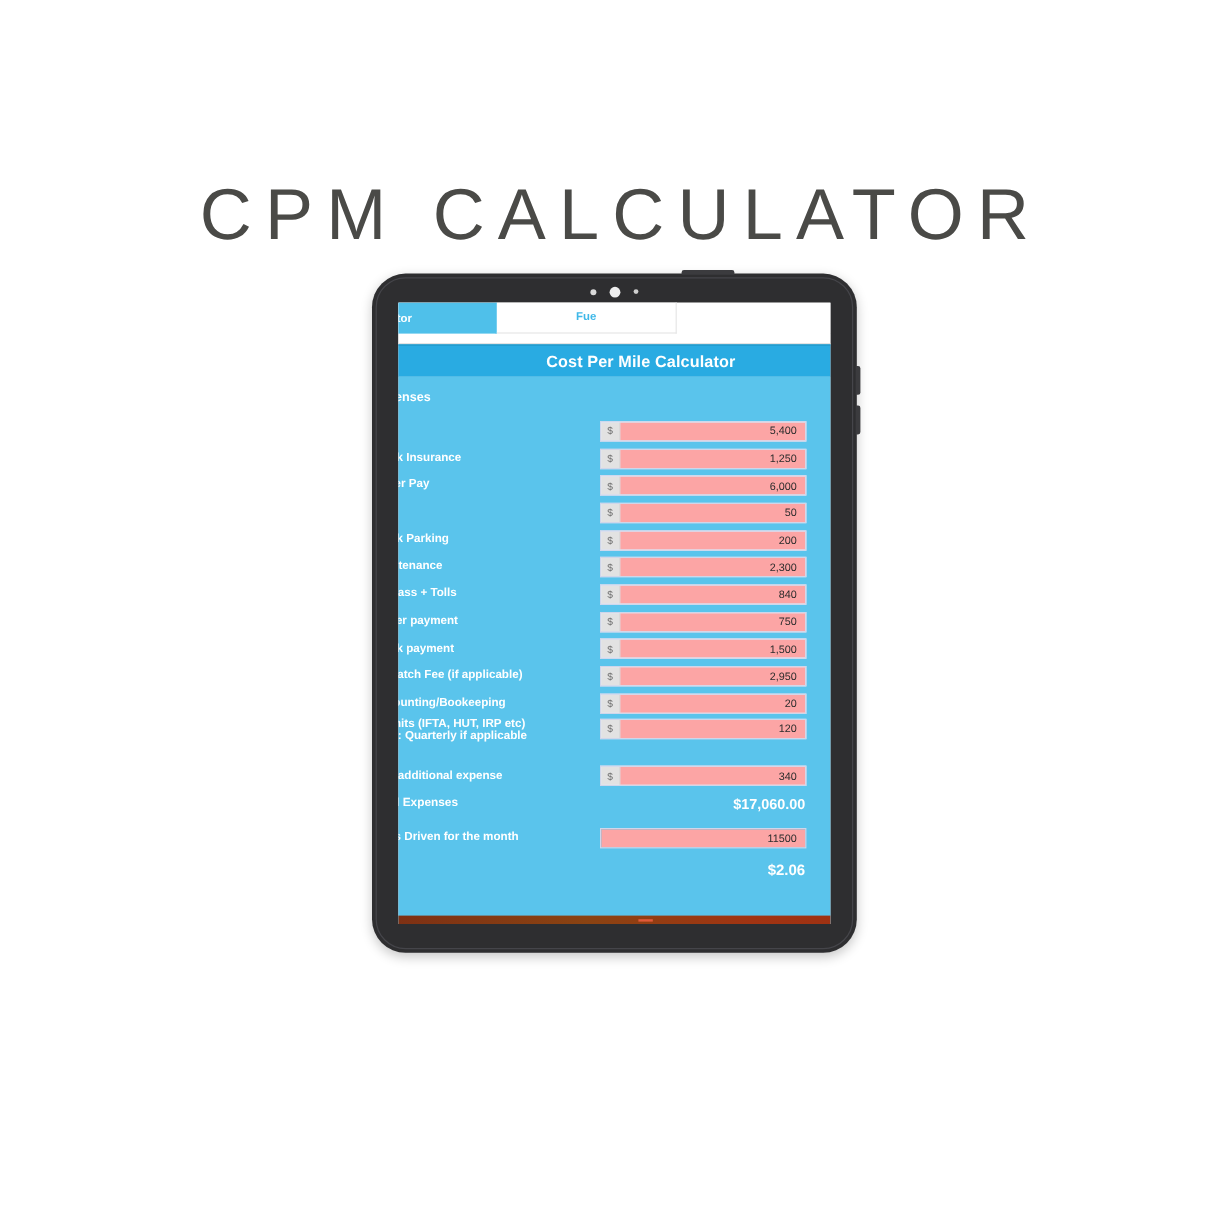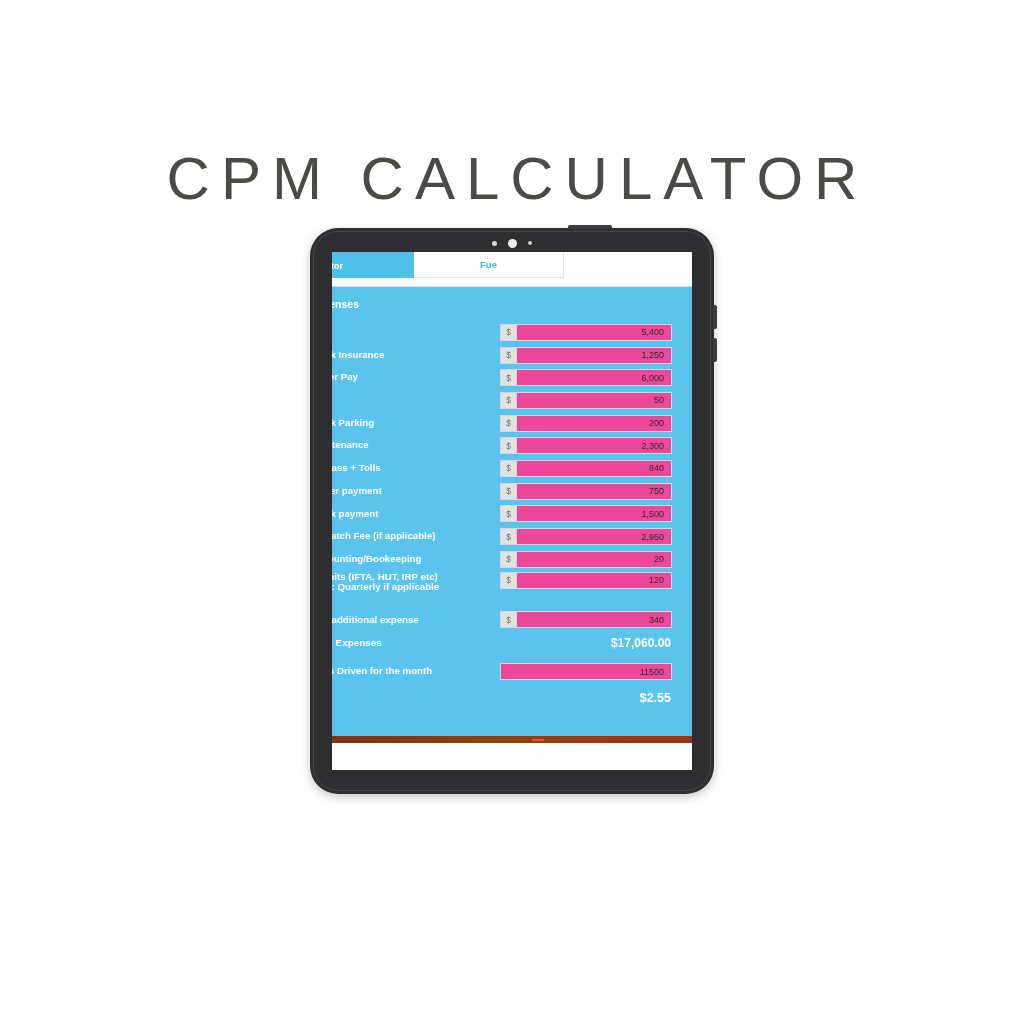--- a/index.html
+++ b/index.html
@@ -227,21 +227,21 @@
     border-right: 1px solid #d6d6d6;
   }
   .field .val {
     flex: 1;
     color: #2c2c2c;
     font-size: 9px;
     display: flex;
     align-items: center;
     justify-content: flex-end;
     padding-right: 7px;
-    background: #ec4899;
+    background: #fca5a5;
   }
   .field.no-prefix .val { padding-right: 7px; }
 
   .total-row {
     display: flex;
     align-items: center;
     height: 23px;
     padding-left: 6px;
   }
   .total-label {
@@ -328,20 +328,23 @@
           <div class="tab tab-1 active">
             <span>lculator</span>
           </div>
           <div class="tab tab-3">
             <span>Fue</span>
           </div>
         </div>
 
         <div class="tab-gap"></div>
 
+        <div class="app-header">
+          <div class="header-text-wrap">Cost Per Mile Calculator</div>
+        </div>
 
         <div class="sheet">
 
           <div class="section-label">Expenses</div>
 
           <div class="rows">
 
             <div class="row">
               <div class="row-label">Fuel</div>
               <div class="field">
@@ -460,21 +463,21 @@
               <div class="row-label">Miles Driven for the month</div>
               <div class="field no-prefix">
                 <span class="val">11500</span>
               </div>
             </div>
 
             <div class="spacer-3"></div>
 
             <div class="cpm-row">
               <div class="cpm-label">CPM</div>
-              <div class="cpm-value">$2.55</div>
+              <div class="cpm-value">$2.06</div>
             </div>
 
           </div>
 
           <div class="bottom-strip">
             <div class="bottom-strip-nub"></div>
           </div>
         </div>
 
       </div>

